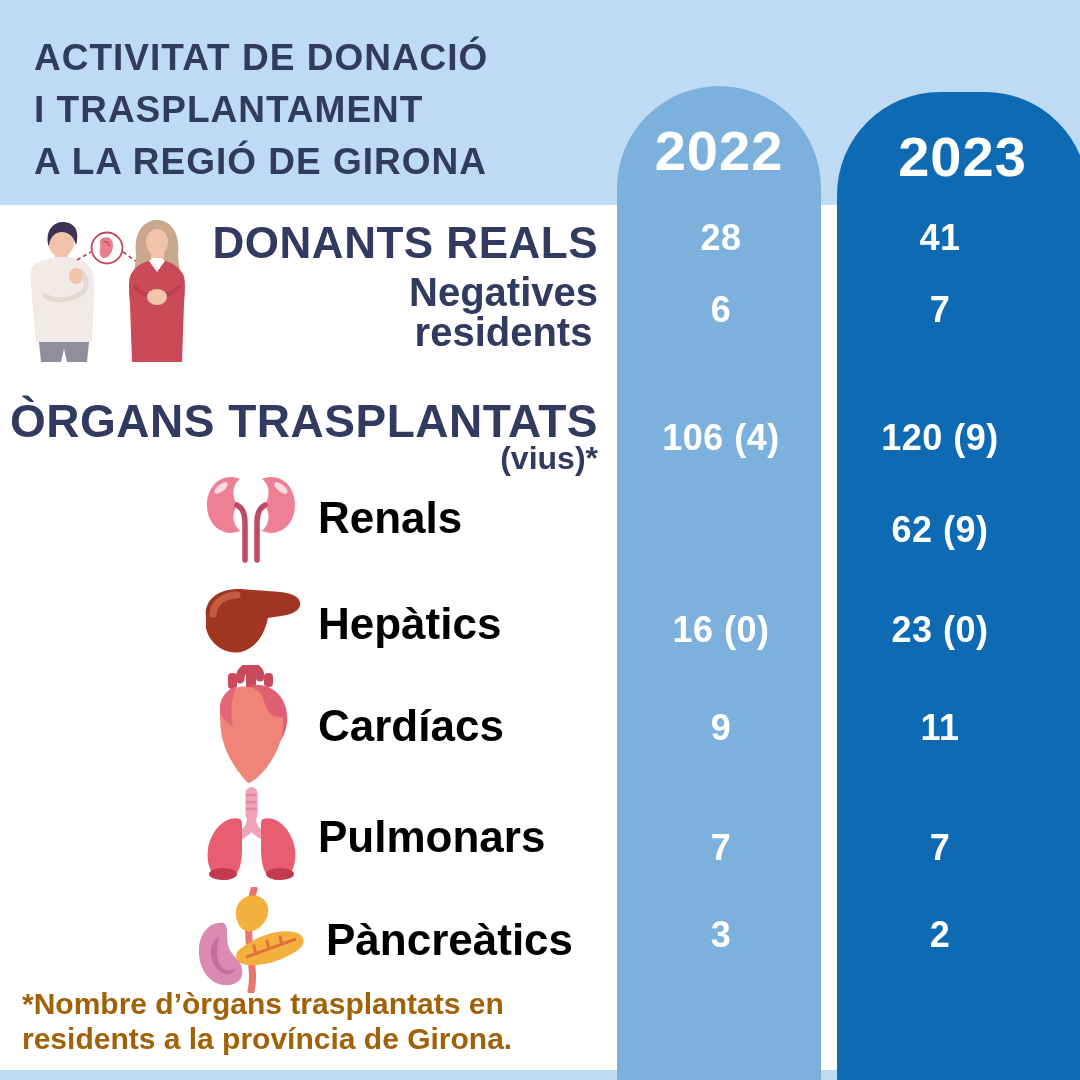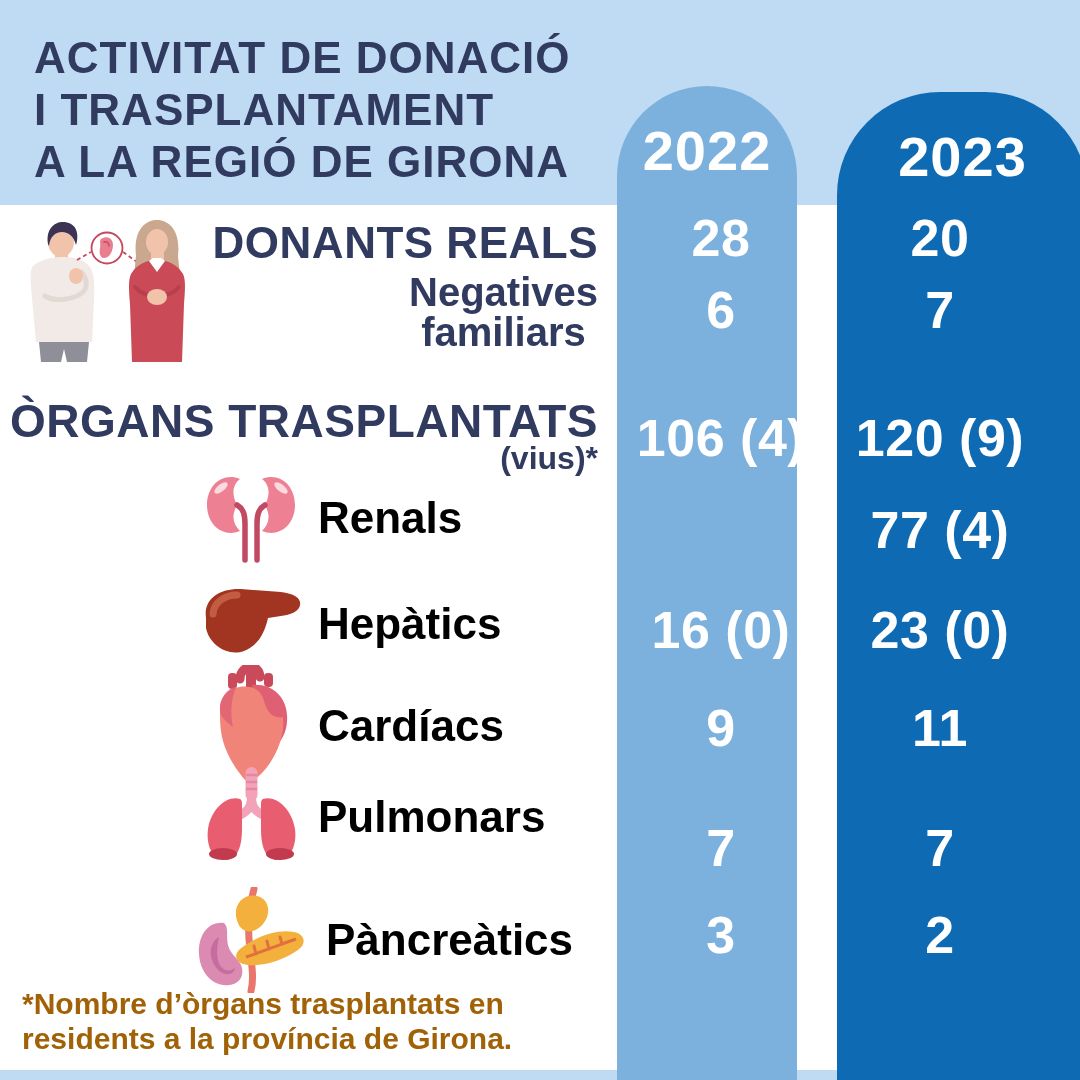--- a/index.html
+++ b/index.html
@@ -5,51 +5,51 @@
   html,body{margin:0;padding:0;background:#ffffff;}
   #canvas{
     position:relative;width:1080px;height:1080px;background:#ffffff;
     overflow:hidden;font-family:"Liberation Sans",sans-serif;
   }
   
   .band{position:absolute;left:0;top:0;width:1080px;height:205px;background:#bfdbf3;}
   .bottom-strip{position:absolute;left:0;top:1070px;width:1080px;height:10px;background:#bfdbf3;}
   
   .title{position:absolute;left:34px;top:32px;color:#313a5f;font-weight:bold;
-         font-size:44px;line-height:52px;letter-spacing:1px;}
+         font-size:37px;line-height:52px;letter-spacing:1px;}
   .title span{display:block;}
   
   .col{position:absolute;}
-  .col22{left:617px;top:86px;width:180px;height:994px;background:#7db1dd;border-radius:104px 104px 0 0;}
+  .col22{left:617px;top:86px;width:204px;height:994px;background:#7db1dd;border-radius:104px 104px 0 0;}
   .col23{left:837px;top:92px;width:206px;height:988px;background:#0e6bb3;border-radius:103px 103px 0 0;padding-left:45px;}
   .year{position:absolute;top:32px;left:0;width:100%;text-align:center;color:#fff;
         font-size:56px;font-weight:bold;letter-spacing:1px;}
   
-  .val{position:absolute;text-align:center;color:#ffffff;font-size:52px;font-weight:bold;
+  .val{position:absolute;text-align:center;color:#ffffff;font-size:36px;font-weight:bold;
        height:44px;line-height:44px;letter-spacing:0.5px;}
   .v22{left:617px;width:208px;}
   .v23{left:837px;width:206px;}
   .r1{top:216px}.r2{top:288px}.r3{top:416px}.r4{top:508px}
   .r5{top:608px}.r6{top:706px}.r7{top:826px}.r8{top:913px}
   
   .lbl{position:absolute;color:#313a5f;font-weight:bold;}
   .lbl-right{right:482px;text-align:center;}
   #lbl-donants{top:218px;font-size:44px;letter-spacing:0.5px;}
   #lbl-negatives{top:272px;font-size:40px;line-height:40px;margin-left:24px;}
   #lbl-negatives span{display:block;}
   #lbl-organs{top:394px;font-size:46px;letter-spacing:0.5px;}
   #lbl-vius{top:440px;font-size:32px;}
   
   .organ-row{position:absolute;left:190px;display:flex;align-items:center;}
   .icon-slot{width:122px;display:flex;justify-content:center;align-items:center;}
   .organ-label{color:#000000;font-weight:bold;font-size:44px;margin-left:6px;white-space:nowrap;}
   #row-renals{top:470px;height:96px;}
   #row-hepatics{top:582px;height:84px;}
   #row-cardiacs{top:664px;height:124px;}
-  #row-pulmonars{top:766px;height:102px;}
+  #row-pulmonars{top:786px;height:102px;}
   #row-pancreatics{top:886px;height:108px;gap:8px;}
   
   .people{position:absolute;left:15px;top:212px;width:186px;height:150px;}
   
   .footnote{position:absolute;left:22px;top:986px;color:#a16207;font-weight:bold;
             font-size:30px;line-height:35px;}
   .footnote span{display:block;}
 </style>
 </head>
 <body>
@@ -97,21 +97,21 @@
       <path d="M116,62 C122,52 132,48 142,48 C152,48 162,52 168,62 C171,68 170,80 169,92 L167,150 L117,150 L115,92 C114,80 113,68 116,62 Z" fill="#cb4a57"></path>
       <path d="M134,49 L142,60 L150,49 L146,46 L138,46 Z" fill="#ffffff"></path>
       <path d="M120,75 C130,87 154,87 164,75" stroke="#b83f4c" stroke-width="4" fill="none" stroke-linecap="round"></path>
       <ellipse cx="142" cy="85" rx="10" ry="8" fill="#f2c3ab"></ellipse>
     </g>
   </svg>
 
   <div class="lbl lbl-right" id="lbl-donants">DONANTS REALS</div>
   <div class="lbl lbl-right" id="lbl-negatives">
     <span>Negatives</span>
-    <span>familiars</span>
+    <span>residents</span>
   </div>
   <div class="lbl lbl-right" id="lbl-organs">ÒRGANS TRASPLANTATS</div>
   <div class="lbl lbl-right" id="lbl-vius">(vius)*</div>
 
   <div class="organ-row" id="row-renals">
     <div class="icon-slot">
       <svg width="100" height="92" viewBox="0 0 100 92">
         <path d="M39,7 C22,0 6,13 6,33 C6,53 22,66 39,59 C32,52 30,44 36,33 C30,22 32,12 39,7 Z" fill="#ee8094"></path>
         <path d="M61,7 C78,0 94,13 94,33 C94,53 78,66 61,59 C68,52 70,44 64,33 C70,22 68,12 61,7 Z" fill="#ee8094"></path>
         <path d="M36,33 C43,37 44,44 44,52 L44,88" stroke="#c04a62" stroke-width="5.5" fill="none" stroke-linecap="round"></path>
@@ -180,24 +180,24 @@
   </div>
 
   <div class="val v22 r1">28</div>
   <div class="val v22 r2">6</div>
   <div class="val v22 r3">106 (4)</div>
   <div class="val v22 r5">16 (0)</div>
   <div class="val v22 r6">9</div>
   <div class="val v22 r7">7</div>
   <div class="val v22 r8">3</div>
 
-  <div class="val v23 r1">20</div>
+  <div class="val v23 r1">41</div>
   <div class="val v23 r2">7</div>
   <div class="val v23 r3">120 (9)</div>
-  <div class="val v23 r4">77 (4)</div>
+  <div class="val v23 r4">62 (9)</div>
   <div class="val v23 r5">23 (0)</div>
   <div class="val v23 r6">11</div>
   <div class="val v23 r7">7</div>
   <div class="val v23 r8">2</div>
 
   <div class="footnote">
     <span>*Nombre d’òrgans trasplantats en</span>
     <span>residents a la província de Girona.</span>
   </div>
 

